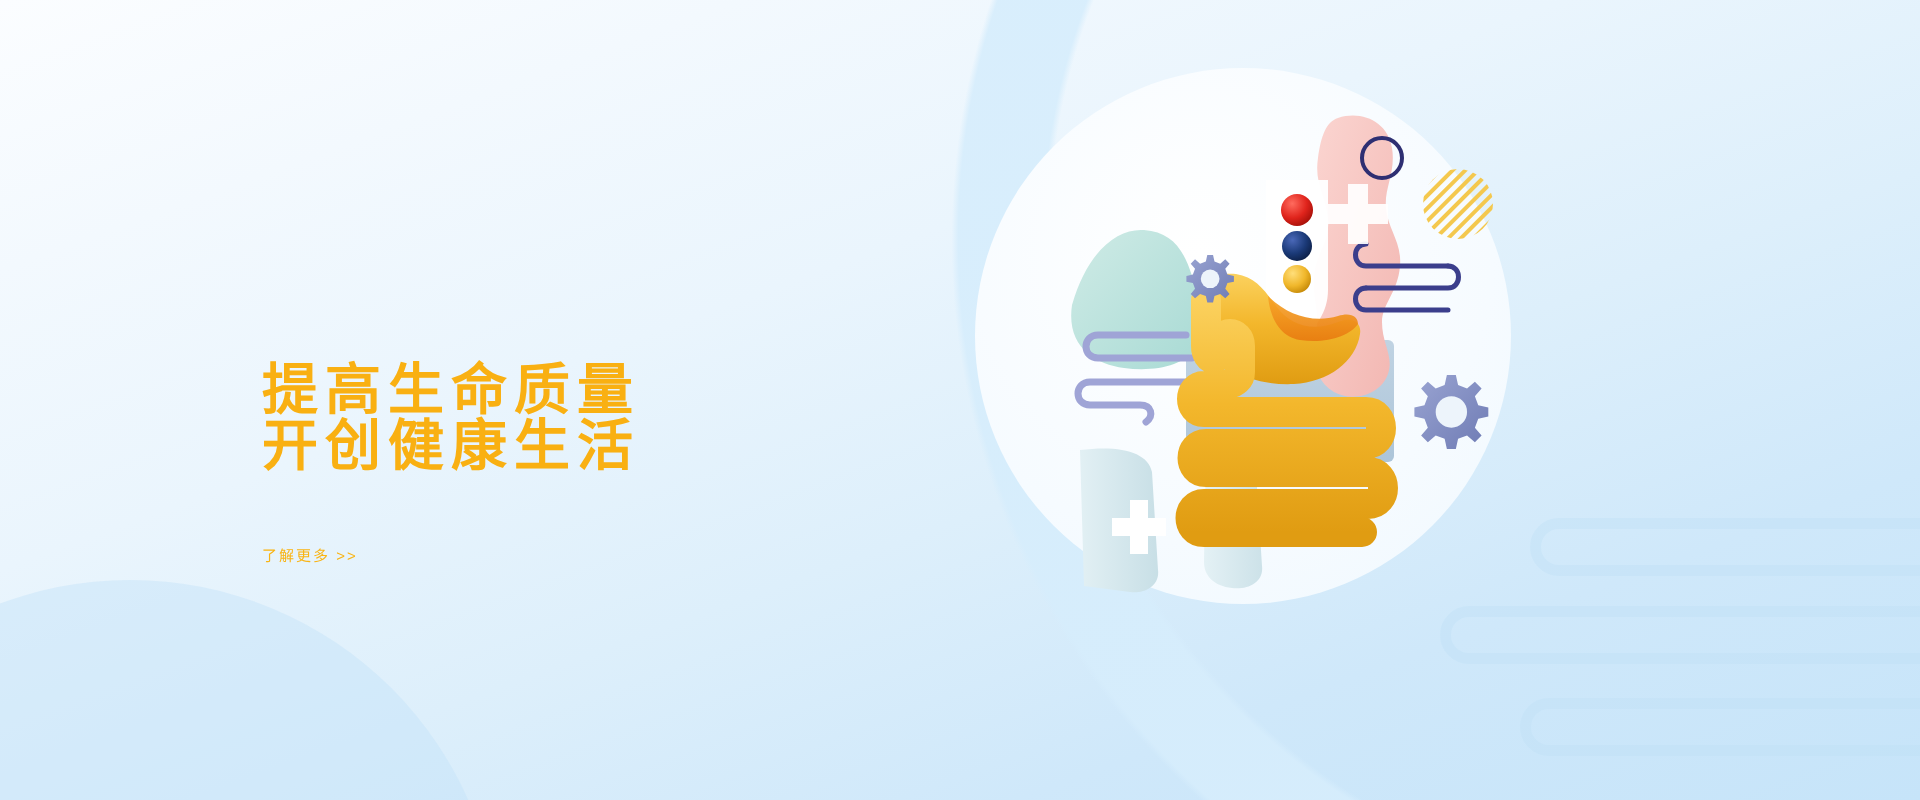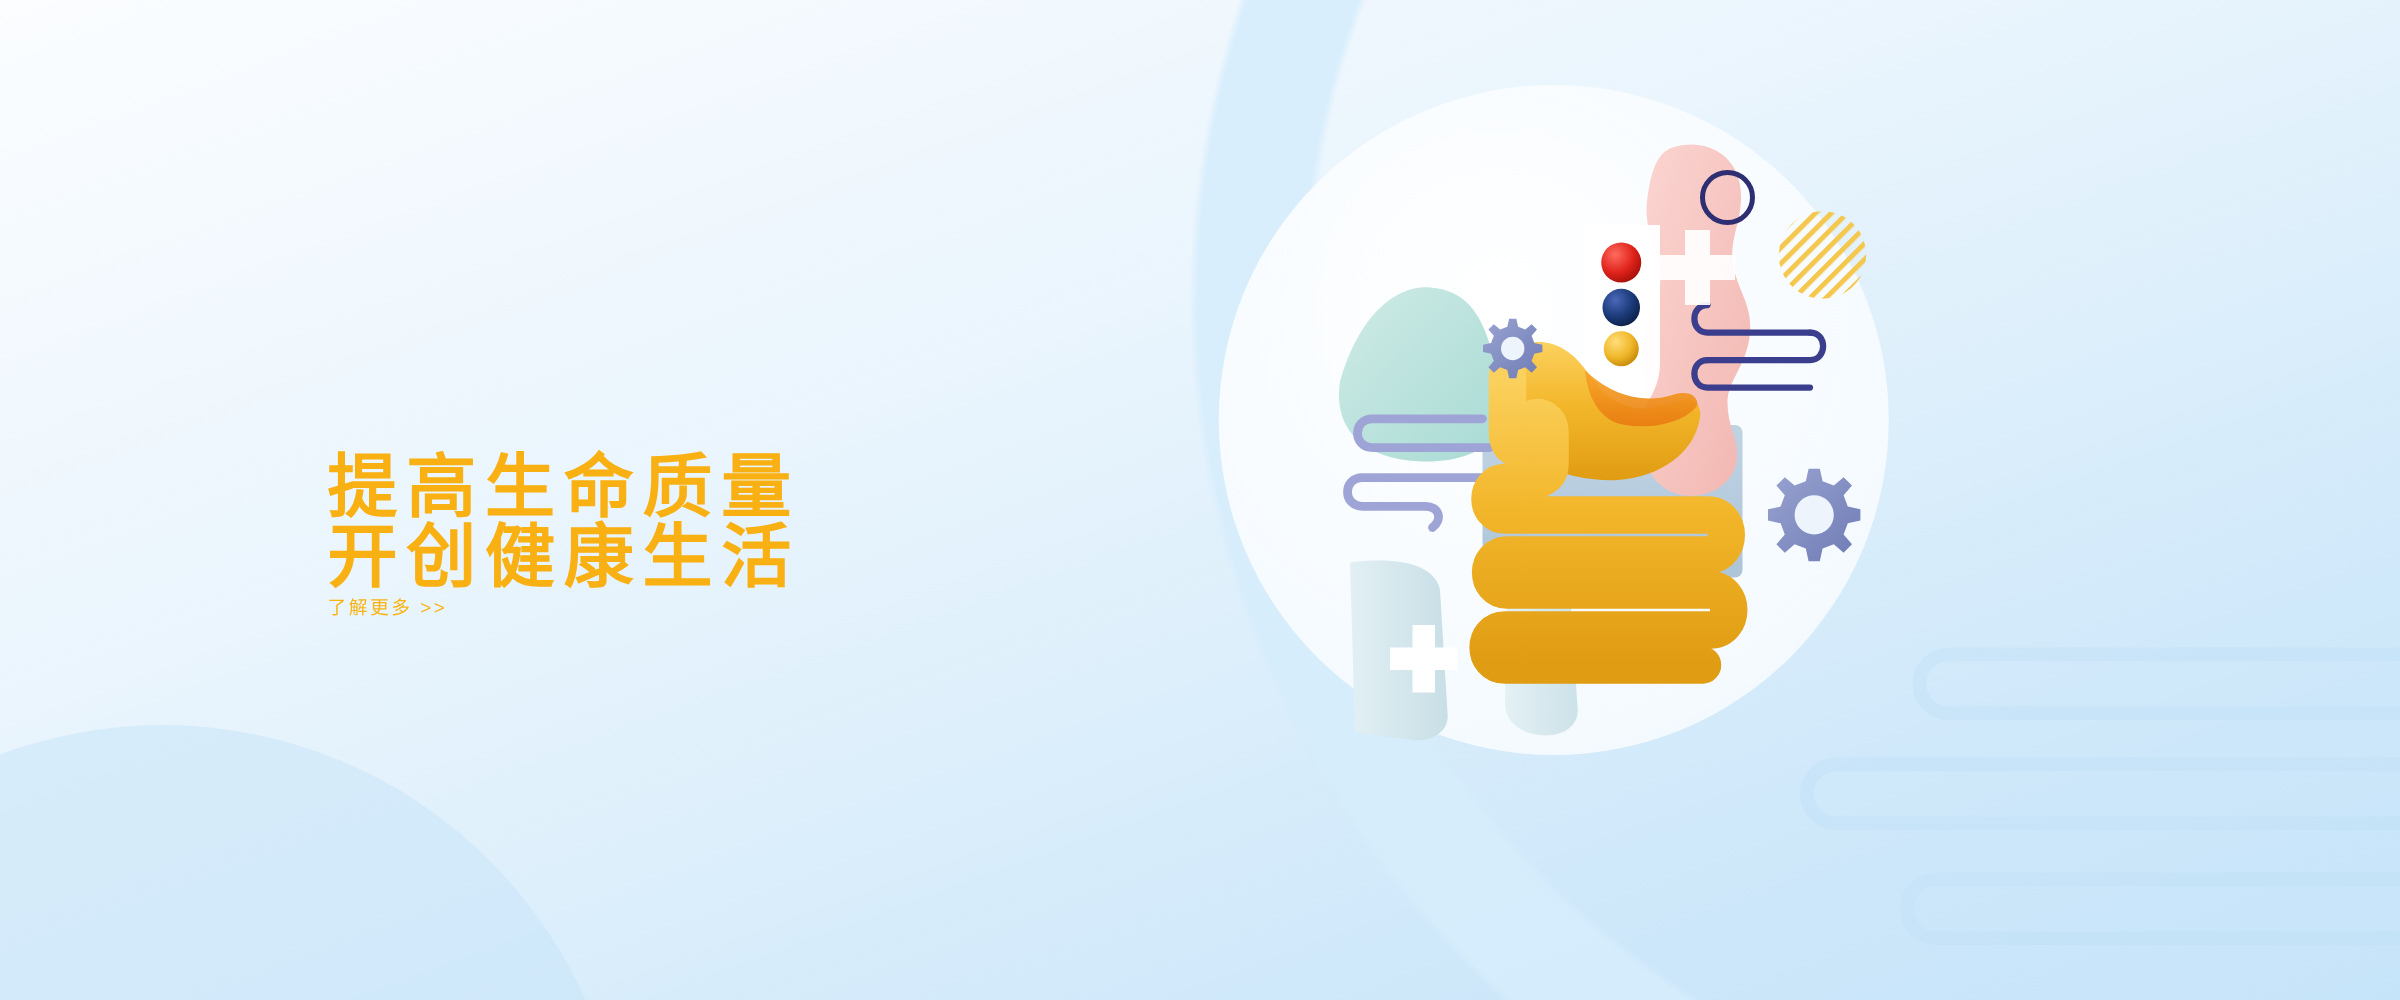--- a/index.html
+++ b/index.html
@@ -46,21 +46,21 @@
   }
 
   
   #text-block { position:absolute; left:262px; top:318px; width:640px; }
   .headline {
     color:#f9b012; font-weight:700; font-size:56px; line-height:1.0;
     letter-spacing:7px; white-space:nowrap;
   }
   #headline-2 { margin-top:44px; }
   #cta-link {
-    display:inline-block; color:#f9b414;
+    display:inline-block; margin-top:70px; color:#f9b414;
     font-size:15px; letter-spacing:2px; text-decoration:none; white-space:nowrap;
   }
 
   
   #illustration { position:absolute; left:1100px; top:100px; width:480px; height:520px; }
   #illustration svg { display:block; width:480px; height:520px; overflow:visible; }
 </style>
 </head>
 <body>
 

